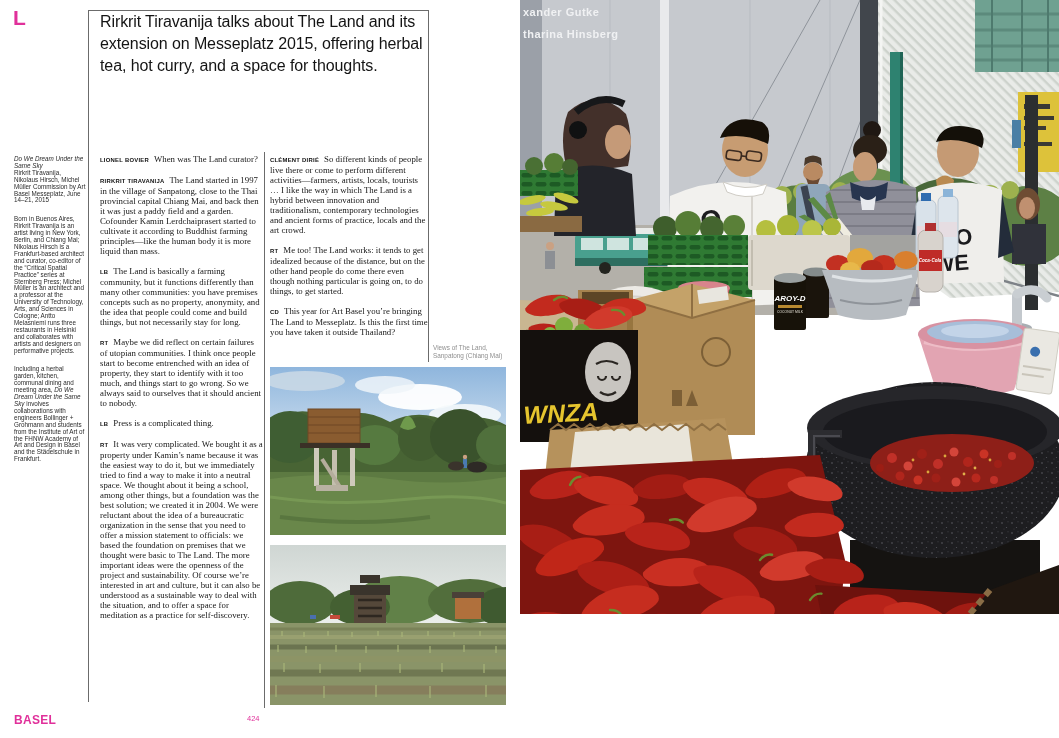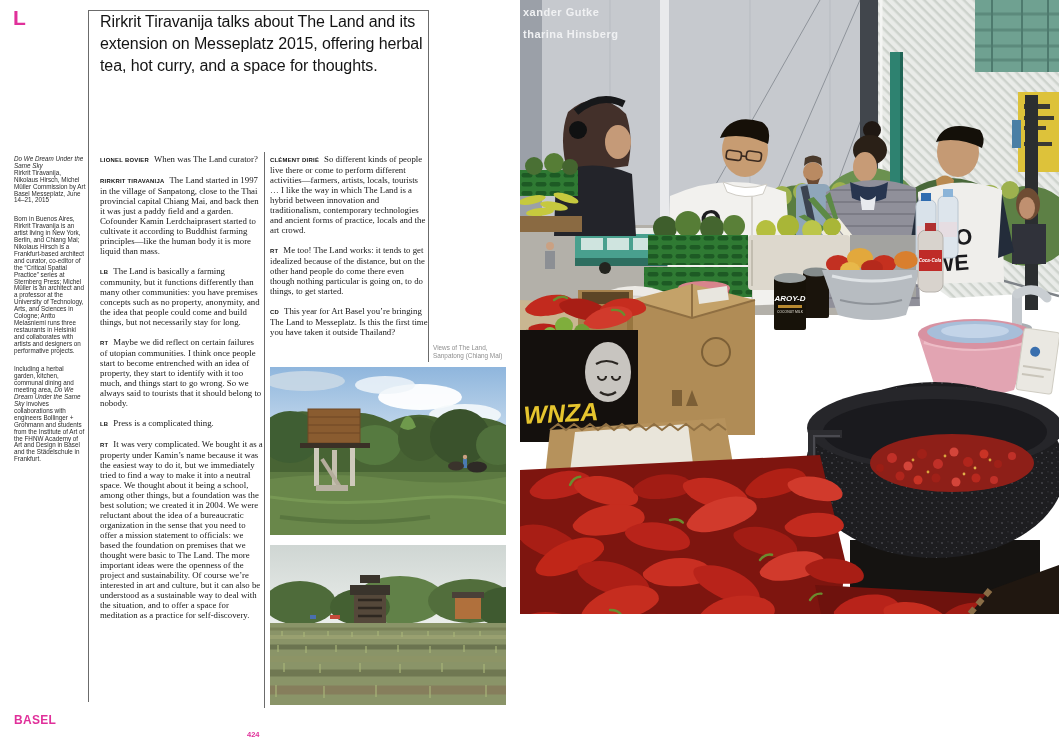--- a/index.html
+++ b/index.html
@@ -27,21 +27,21 @@
   .qa { margin:0 0 10px 0; }
   .spk { font-family:"Liberation Sans", sans-serif; font-weight:bold; font-size:5.9px; letter-spacing:0.25px; margin-right:5px; color:#101010; }
 
   .photo-caption { position:absolute; left:433px; top:344px; width:72px; font-size:6.4px; line-height:7.8px; color:#8f8f8f; }
 
   .land-photo { position:absolute; left:270px; overflow:hidden; }
   .photo1 { top:367px; width:236px; height:168px; }
   .photo2 { top:545px; width:236px; height:160px; }
 
   .footer-brand { position:absolute; left:14px; top:713px; font-size:12px; font-weight:bold; color:#e0309a; letter-spacing:0.3px; }
-  .pageno-left { position:absolute; left:247px; top:714px; font-size:7.5px; font-weight:700; color:#e0309a;margin-top:16px; }
+  .pageno-left { position:absolute; left:247px; top:714px; font-size:7.5px; font-weight:400; color:#e0309a; }
 
   
   .right-page { position:absolute; left:520px; top:0; width:539px; height:614px; overflow:hidden; }
   svg text { font-family:"Liberation Sans", sans-serif; }
 </style>
 </head>
 <body>
 
 <div class="canvas">
 
@@ -59,21 +59,21 @@
         <span class="blk">Rirkrit Tiravanija, Nikolaus Hirsch, Michel Müller Commission by Art Basel Messeplatz, June 14–21, 2015</span>
       </p>
     <p>Born in Buenos Aires, Rirkrit Tiravanija is an artist living in New York, Berlin, and Chiang Mai; Nikolaus Hirsch is a Frankfurt-based architect and curator, co-editor of the “Critical Spatial Practice” series at Sternberg Press; Michel Müller is an architect and a professor at the University of Technology, Arts, and Sciences in Cologne; Antto Melasniemi runs three restaurants in Helsinki and collaborates with artists and designers on performative projects.</p>
     <p><span>Including a herbal garden, kitchen, communal dining and meeting area, </span><span class="it">Do We Dream Under the Same Sky</span><span> involves collaborations with engineers Bollinger + Grohmann and students from the Institute of Art of the FHNW Academy of Art and Design in Basel and the Städelschule in Frankfurt.</span></p>
   </aside>
 
   <div class="col col1">
     <p class="qa"><span class="spk">LIONEL BOVIER</span><span>When was The Land curator?</span></p>
     <p class="qa"><span class="spk">RIRKRIT TIRAVANIJA</span><span>The Land started in 1997 in the village of Sanpatong, close to the Thai provincial capital Chiang Mai, and back then it was just a paddy field and a garden. Cofounder Kamin Lerdchaiprasert started to cultivate it according to Buddhist farming principles—like the human body it is more liquid than mass.</span></p>
     <p class="qa"><span class="spk">LB</span><span>The Land is basically a farming community, but it functions differently than many other communities: you have premises concepts such as no property, anonymity, and the idea that people could come and build things, but not necessarily stay for long.</span></p>
-    <p class="qa"><span class="spk">RT</span><span>Maybe we did reflect on certain failures of utopian communities. I think once people start to become entrenched with an idea of property, they start to identify with it too much, and things start to go wrong. So we always said to tourists that it should belong to nobody.</span></p>
+    <p class="qa"><span class="spk">RT</span><span>Maybe we did reflect on certain failures of utopian communities. I think once people start to become entrenched with an idea of property, they start to identify with it too much, and things start to go wrong. So we always said to ourselves that it should ancient to nobody.</span></p>
     <p class="qa"><span class="spk">LB</span><span>Press is a complicated thing.</span></p>
     <p class="qa"><span class="spk">RT</span><span>It was very complicated. We bought it as a property under Kamin’s name because it was the easiest way to do it, but we immediately tried to find a way to make it into a neutral space. We thought about it being a school, among other things, but a foundation was the best solution; we created it in 2004. We were reluctant about the idea of a bureaucratic organization in the sense that you need to offer a mission statement to officials: we based the foundation on premises that we thought were basic to The Land. The more important ideas were the openness of the project and sustainability. Of course we’re interested in art and culture, but it can also be understood as a sustainable way to deal with the situation, and to offer a space for meditation as a practice for self-discovery.</span></p>
   </div>
 
   <div class="col col2">
     <p class="qa"><span class="spk">CLÉMENT DIRIÉ</span><span>So different kinds of people live there or come to perform different activities—farmers, artists, locals, tourists … I like the way in which The Land is a hybrid between innovation and traditionalism, contemporary technologies and ancient forms of practice, locals and the art crowd.</span></p>
     <p class="qa"><span class="spk">RT</span><span>Me too! The Land works: it tends to get idealized because of the distance, but on the other hand people do come there even though nothing particular is going on, to do things, to get started.</span></p>
     <p class="qa"><span class="spk">CD</span><span>This year for Art Basel you’re bringing The Land to Messeplatz. Is this the first time you have taken it outside Thailand?</span></p>
   </div>
 

